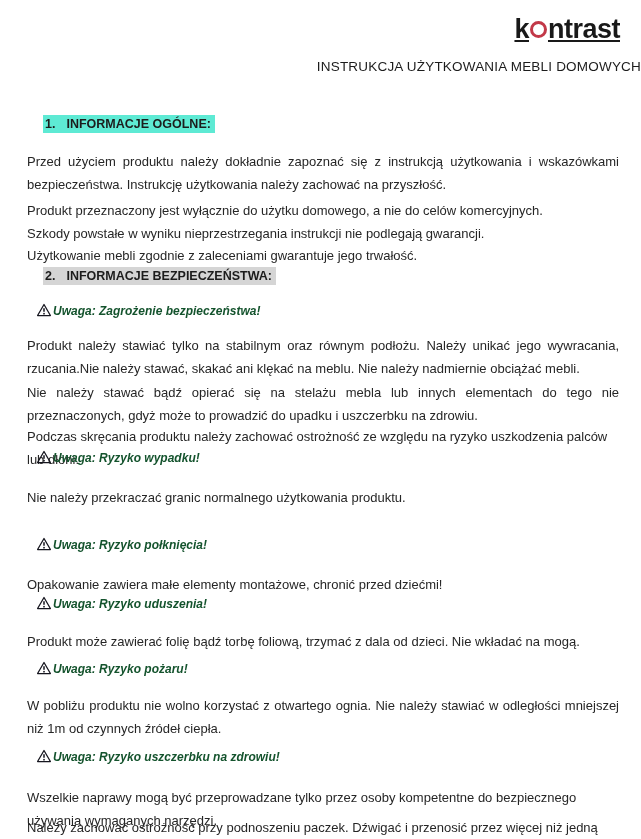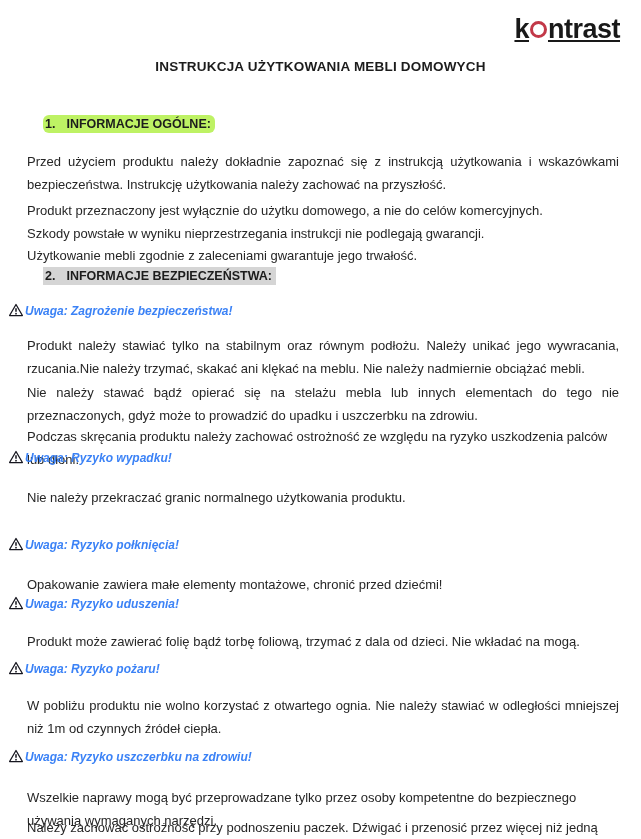--- a/index.html
+++ b/index.html
@@ -11,71 +11,71 @@
     position:absolute;top:14px;right:21px;
     font-size:27px;font-weight:700;letter-spacing:-0.5px;color:#191919;
     white-space:nowrap;
     text-decoration:underline;
   }
   .logo-o{
     display:inline-block;width:11px;height:11px;border:3px solid #c23848;
     border-radius:50%;margin:0 1px 0 1px;vertical-align:baseline;
   }
   .title{
-    position:absolute;top:59px;left:0;right:0;text-align:center;
-    font-size:13.5px;font-weight:700;letter-spacing:0.2px;color:#1c1c1c;
+    position:absolute;top:59px;left:0;right:0;text-align:right;
+    font-size:13.5px;font-weight:400;letter-spacing:0.2px;color:#1c1c1c;
   }
   .heading{
     position:absolute;left:43px;font-size:12.5px;font-weight:700;color:#1c1c1c;
   }
   .hl{display:inline-block;padding:2px 4px 2px 2px;background:#d5d5d5;}
   .hl .num{display:inline-block;margin-right:11px;}
   .para{
     position:absolute;left:27px;width:592px;
     font-size:13px;line-height:23px;color:#262626;
   }
   .just{text-align:justify;}
   .warn{
-    position:absolute;left:9px;width:600px;
-    font-size:12px;line-height:17px;font-weight:700;font-style:italic;color:#3b82f6;
+    position:absolute;left:37px;width:600px;
+    font-size:12px;line-height:17px;font-weight:700;font-style:italic;color:#14532d;
     white-space:nowrap;
   }
   .warn-icon{vertical-align:-2px;margin-right:2px;font-style:normal;}
 </style>
 </head>
 <body>
 
 <div class="page">
 
   <div class="logo"><span>k</span><span class="logo-o" style="border-color: rgb(194, 56, 72);"></span><span>ntrast</span></div>
 
   <div class="title">INSTRUKCJA UŻYTKOWANIA MEBLI DOMOWYCH</div>
 
   <div class="heading" style="top:115px">
-    <span class="hl" style="background: #bef264; border-radius: 6px;"><span class="num">1.</span><span>INFORMACJE OGÓLNE:</span></span>
+    <span class="hl" style="background: #5eead4;"><span class="num">1.</span><span>INFORMACJE OGÓLNE:</span></span>
   </div>
 
   <div class="para just" style="top:150px">Przed użyciem produktu należy dokładnie zapoznać się z instrukcją użytkowania i wskazówkami bezpieczeństwa. Instrukcję użytkowania należy zachować na przyszłość.</div>
   <div class="para" style="top:199px">Produkt przeznaczony jest wyłącznie do użytku domowego, a nie do celów komercyjnych.</div>
   <div class="para" style="top:222px">Szkody powstałe w wyniku nieprzestrzegania instrukcji  nie podlegają gwarancji.</div>
   <div class="para" style="top:244px">Użytkowanie mebli zgodnie z zaleceniami gwarantuje jego trwałość.</div>
 
   <div class="heading" style="top:267px">
     <span class="hl" style="background: rgb(213, 213, 213);"><span class="num">2.</span><span>INFORMACJE BEZPIECZEŃSTWA:</span></span>
   </div>
 
   <div class="warn" style="top:303px">
     <svg class="warn-icon" width="14" height="14" viewBox="0 0 24 24">
         <path d="M12 2.5 L23 21.5 H1 Z" fill="none" stroke="#16161f" stroke-width="2.2" stroke-linejoin="round"></path>
         <line x1="12" y1="9" x2="12" y2="15" stroke="#16161f" stroke-width="2.6"></line>
         <circle cx="12" cy="18.3" r="1.5" fill="#16161f"></circle>
       </svg><span>Uwaga: Zagrożenie bezpieczeństwa!</span>
   </div>
 
-  <div class="para just" style="top:334px">Produkt należy stawiać tylko na stabilnym oraz równym podłożu. Należy unikać jego wywracania, rzucania.Nie należy trzymać, skakać ani klękać na meblu. Nie należy nadmiernie obciążać mebli.</div>
+  <div class="para just" style="top:334px">Produkt należy stawiać tylko na stabilnym oraz równym podłożu. Należy unikać jego wywracania, rzucania.Nie należy stawać, skakać ani klękać na meblu. Nie należy nadmiernie obciążać mebli.</div>
   <div class="para just" style="top:381px">Nie należy stawać bądź opierać się na stelażu mebla lub innych elementach do tego nie przeznaczonych, gdyż może to prowadzić do upadku i uszczerbku na zdrowiu.</div>
   <div class="para" style="top:425px">Podczas skręcania produktu należy zachować ostrożność ze względu na ryzyko uszkodzenia palców lub dłoni.</div>
 
   <div class="warn" style="top:450px">
     <svg class="warn-icon" width="14" height="14" viewBox="0 0 24 24">
         <path d="M12 2.5 L23 21.5 H1 Z" fill="none" stroke="#16161f" stroke-width="2.2" stroke-linejoin="round"></path>
         <line x1="12" y1="9" x2="12" y2="15" stroke="#16161f" stroke-width="2.6"></line>
         <circle cx="12" cy="18.3" r="1.5" fill="#16161f"></circle>
       </svg><span>Uwaga: Ryzyko wypadku!</span>
   </div>

